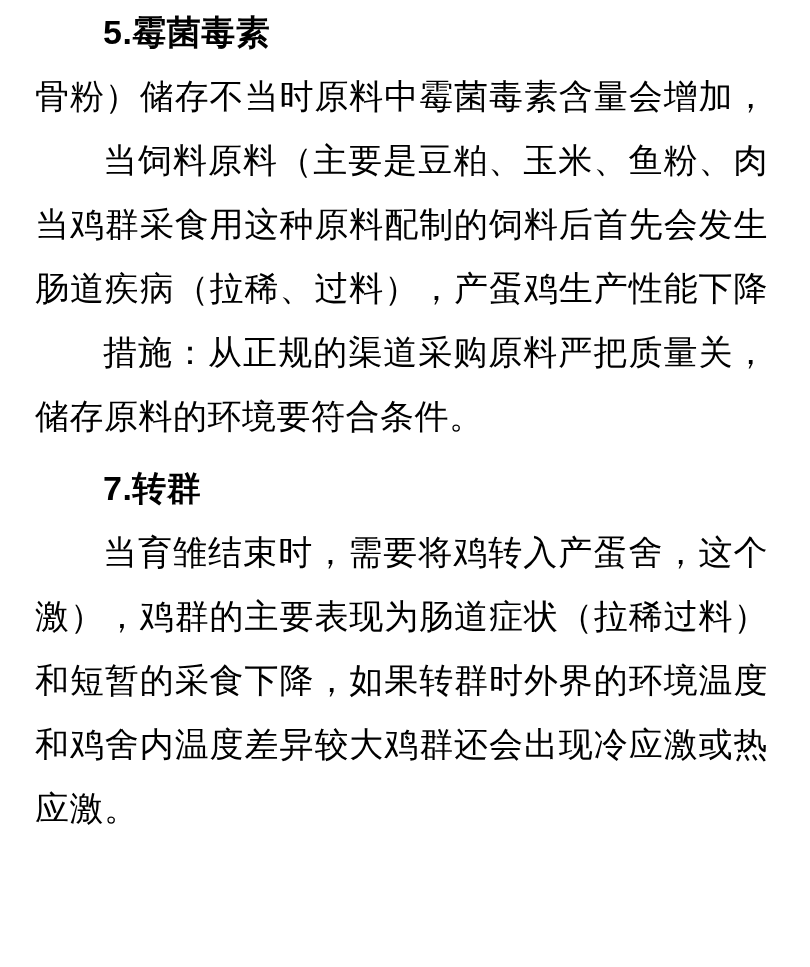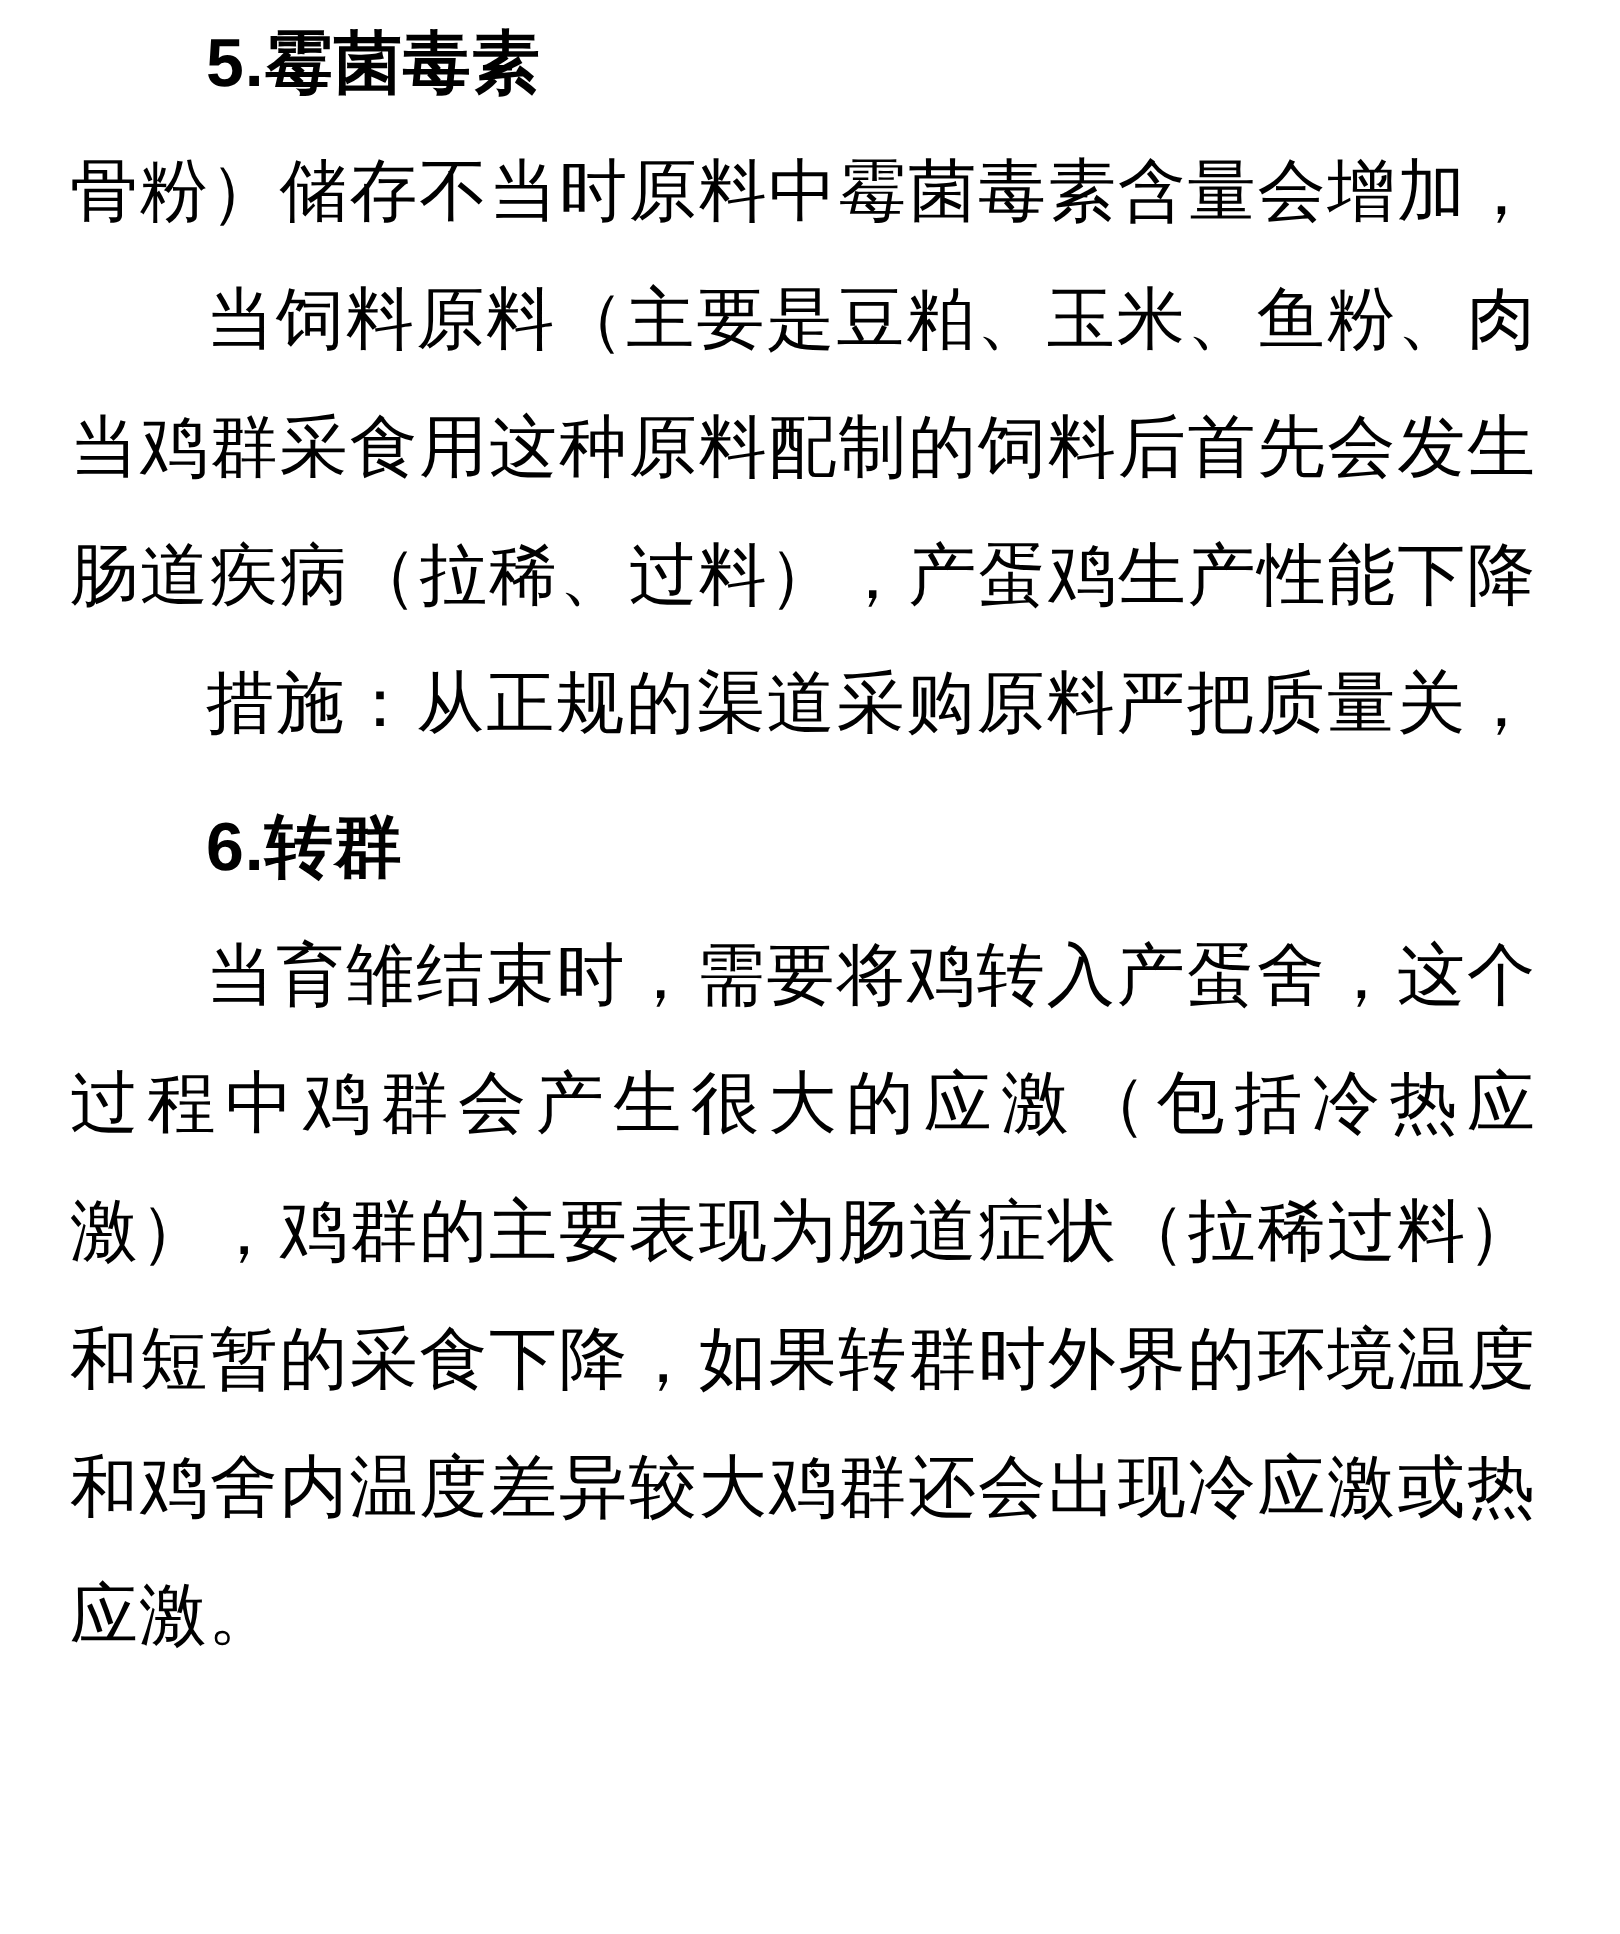--- a/index.html
+++ b/index.html
@@ -50,23 +50,23 @@
 <div class="page">
 
   <div class="line heading indent">5.霉菌毒素</div>
 
   <div class="line justify">骨粉）储存不当时原料中霉菌毒素含量会增加，</div>
   <div class="line justify indent">当饲料原料（主要是豆粕、玉米、鱼粉、肉</div>
   <div class="line justify">当鸡群采食用这种原料配制的饲料后首先会发生</div>
   <div class="line justify">肠道疾病（拉稀、过料），产蛋鸡生产性能下降</div>
 
   <div class="line justify indent">措施：从正规的渠道采购原料严把质量关，</div>
+  <div class="line">储存原料的环境要符合条件。</div>
 
-  <div class="line heading indent heading-gap">6.转群</div>
+  <div class="line heading indent heading-gap">7.转群</div>
 
   <div class="line justify indent">当育雏结束时，需要将鸡转入产蛋舍，这个</div>
-  <div class="line justify">过程中鸡群会产生很大的应激（包括冷热应</div>
   <div class="line justify">激），鸡群的主要表现为肠道症状（拉稀过料）</div>
   <div class="line justify">和短暂的采食下降，如果转群时外界的环境温度</div>
   <div class="line justify">和鸡舍内温度差异较大鸡群还会出现冷应激或热</div>
   <div class="line">应激。</div>
 
 </div>
 
 </body></html>

